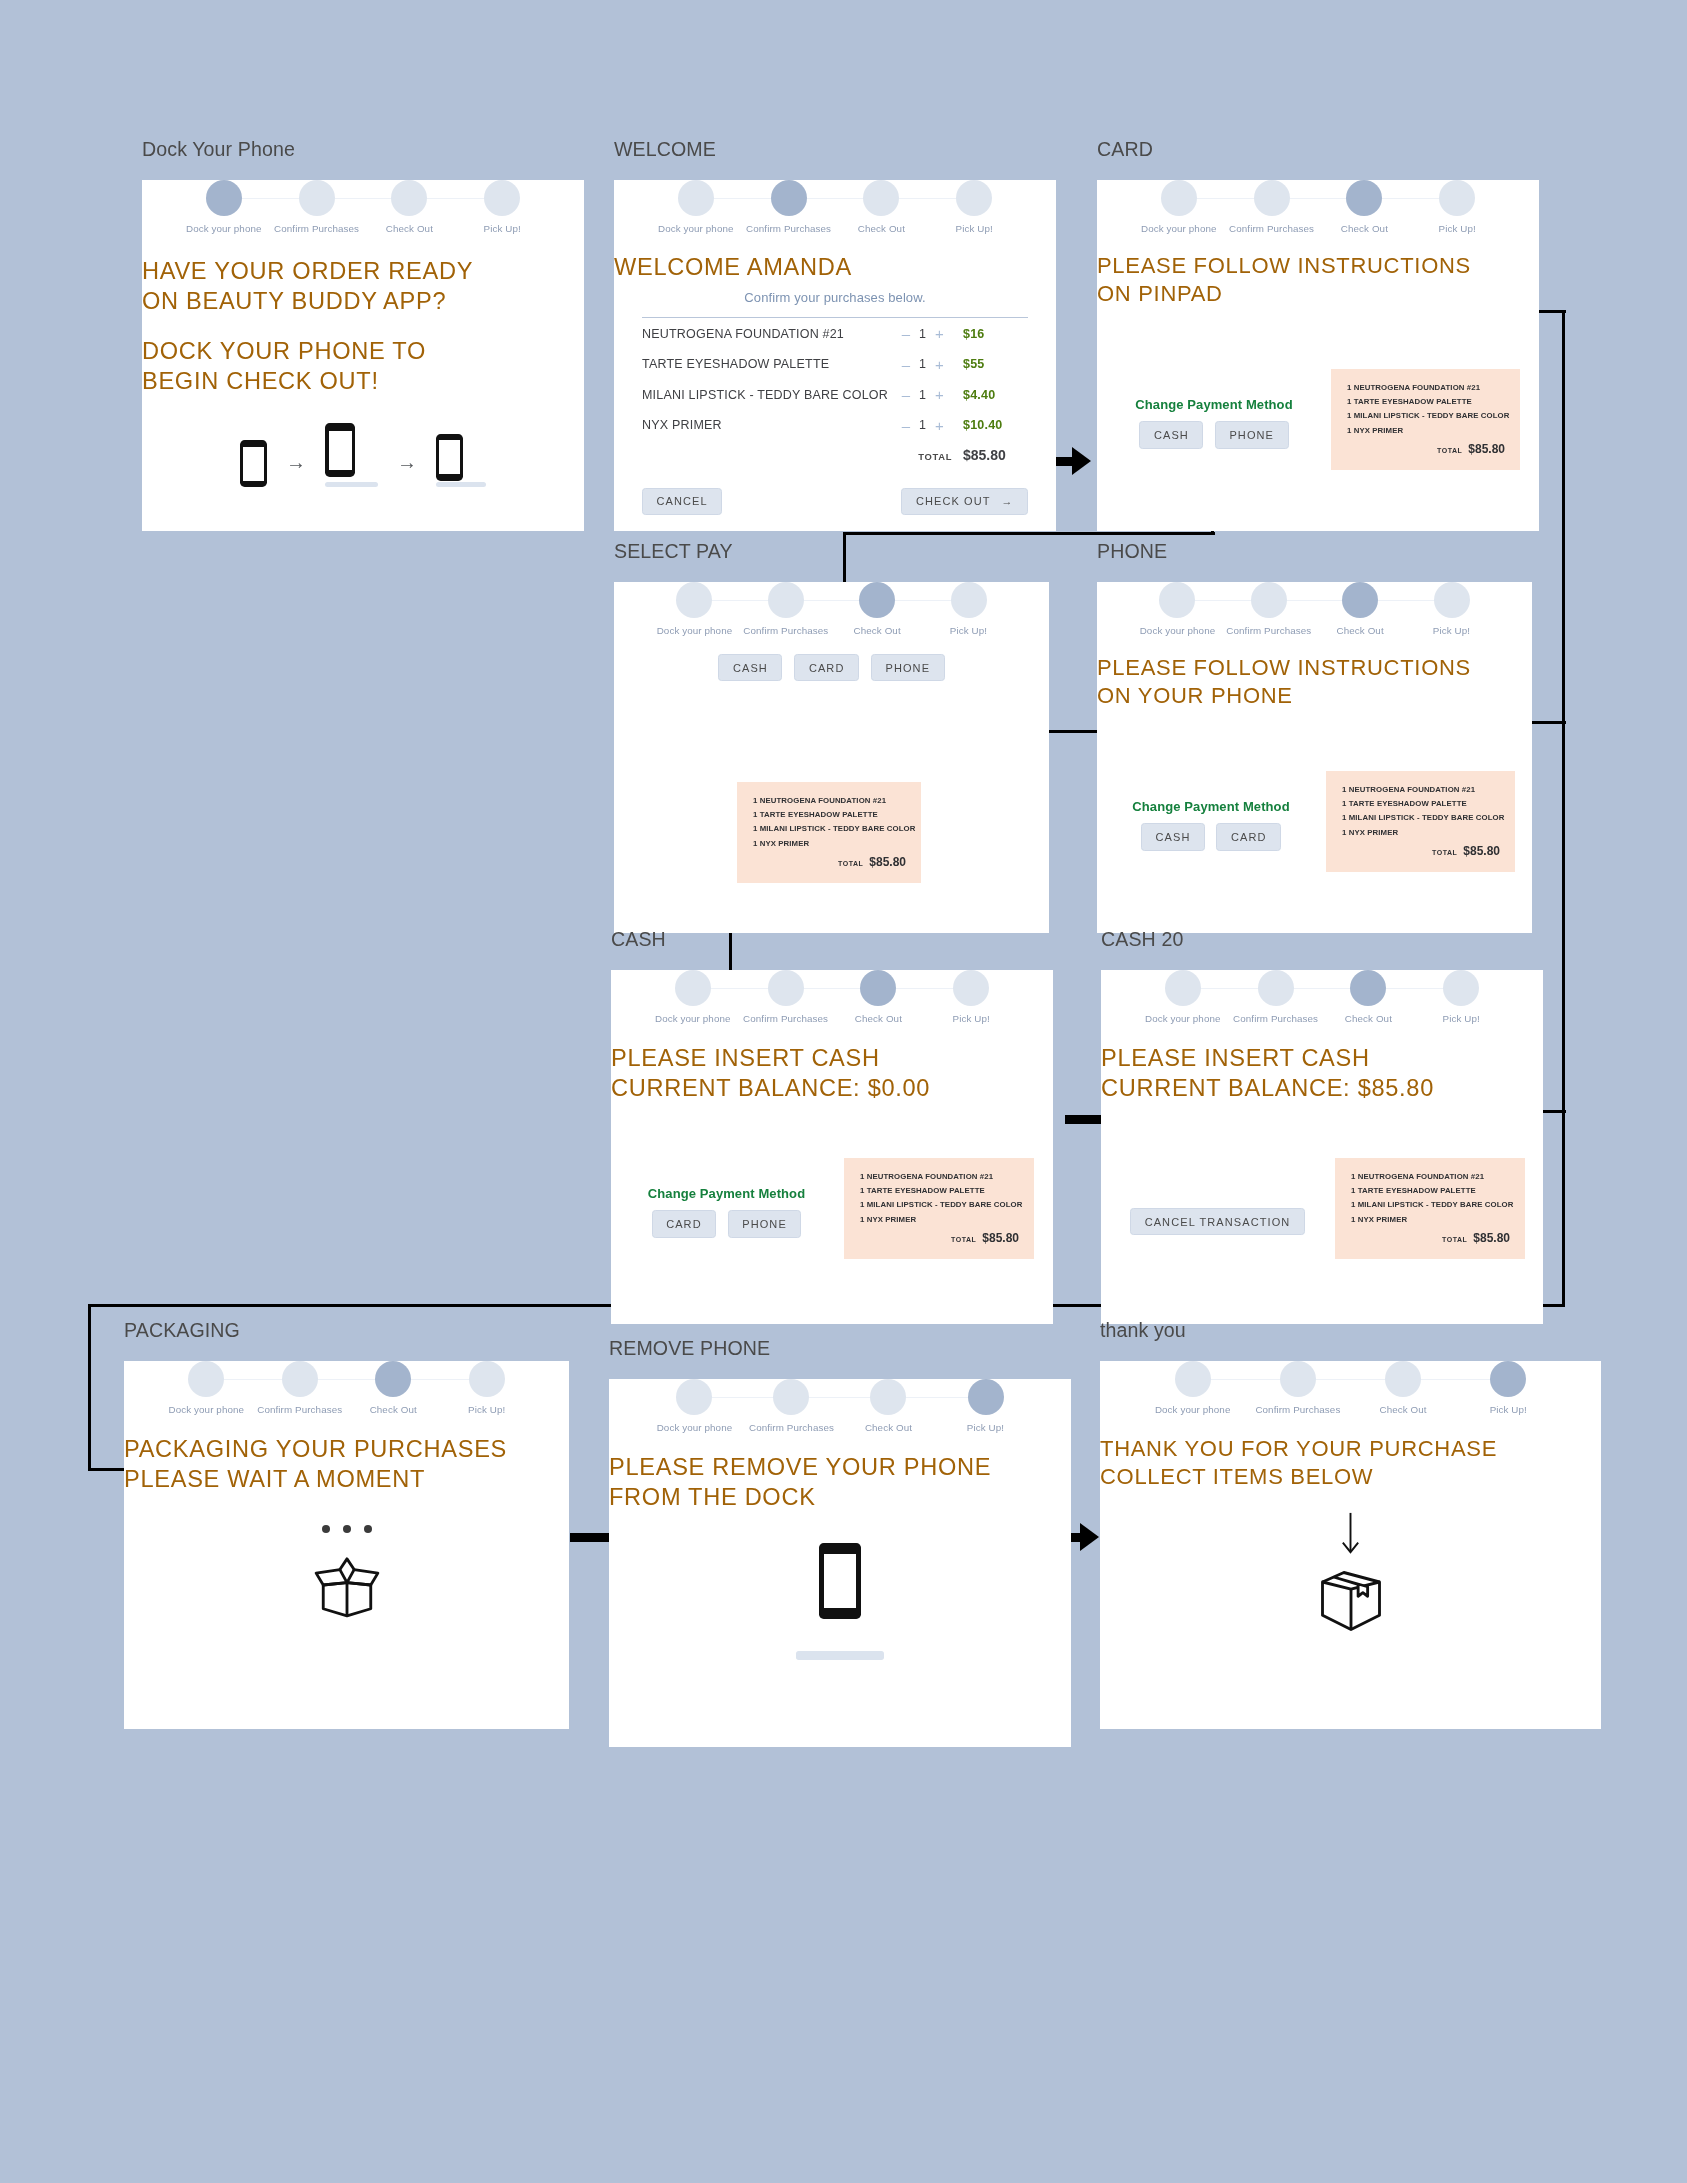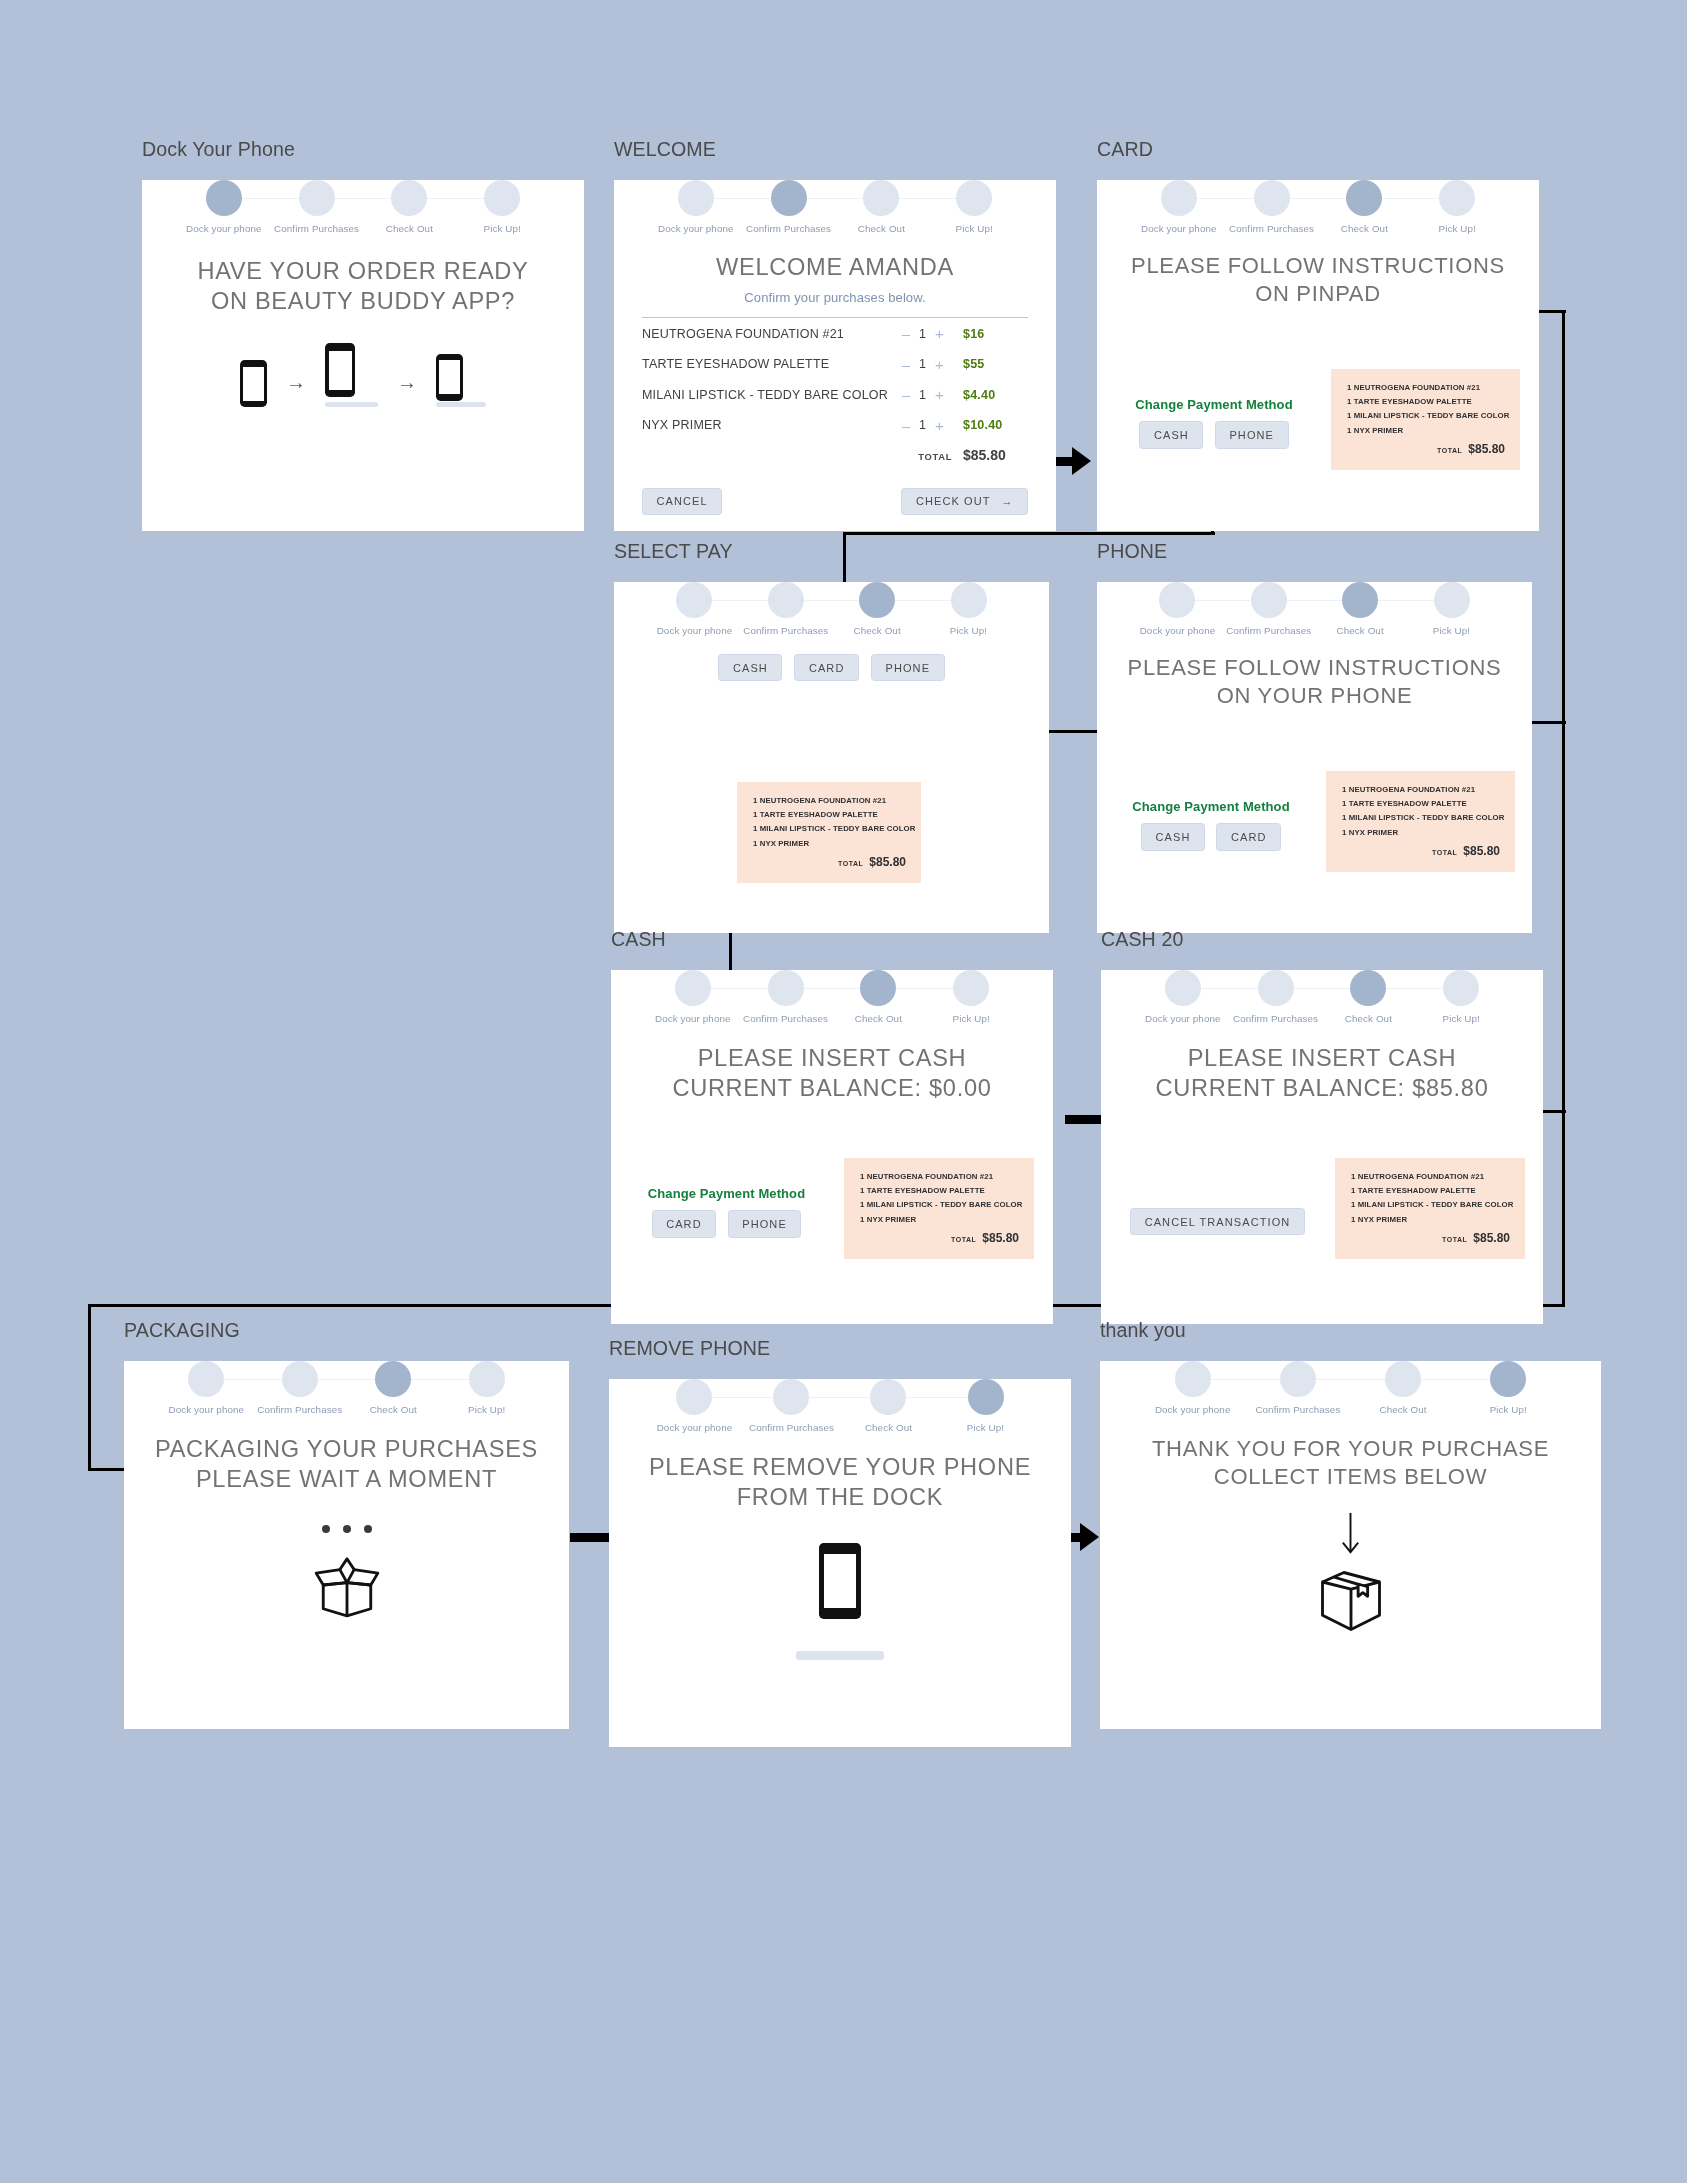--- a/index.html
+++ b/index.html
@@ -56,22 +56,22 @@
     margin-top:7.4px;
     font-size:9.8px;
     color:#8e9cb4;
     white-space:nowrap;
     letter-spacing:0.1px;
   }
 
   
   .headline {
     margin-top:23px;
-    text-align:center;
-    color:#737373;
+    text-align:left;
+    color:#a16207;
     font-size:23.6px;
     line-height:1.27;
     letter-spacing:0.7px;
     font-weight:400;
   }
   .headline.small { font-size:22px; }
   .subhead {
     text-align:center;
     color:#7d93b2;
     font-size:13px;
@@ -238,20 +238,24 @@
         <div class="step">
           <div class="dot"></div>
           <div class="step-label">Pick Up!</div>
         </div>
       </div>
 
       <div class="headline">
         <div>HAVE YOUR ORDER READY</div>
         <div>ON BEAUTY BUDDY APP?</div>
       </div>
+      <div class="headline" style="margin-top:20px;">
+        <div>DOCK YOUR PHONE TO</div>
+        <div>BEGIN CHECK OUT!</div>
+      </div>
 
       <div class="glyph-row">
         <div class="phone-ico">
           <div class="phone-body" style="width:27px;height:47px;padding:4.7px 2.7px;">
             <div class="phone-screen" style="width:21.6px;height:34px;"></div>
           </div>
         </div>
         <div class="arrow-glyph">→</div>
         <div class="phone-ico">
           <div class="phone-body" style="width:30px;height:54px;padding:5.4px 3.4px;">

